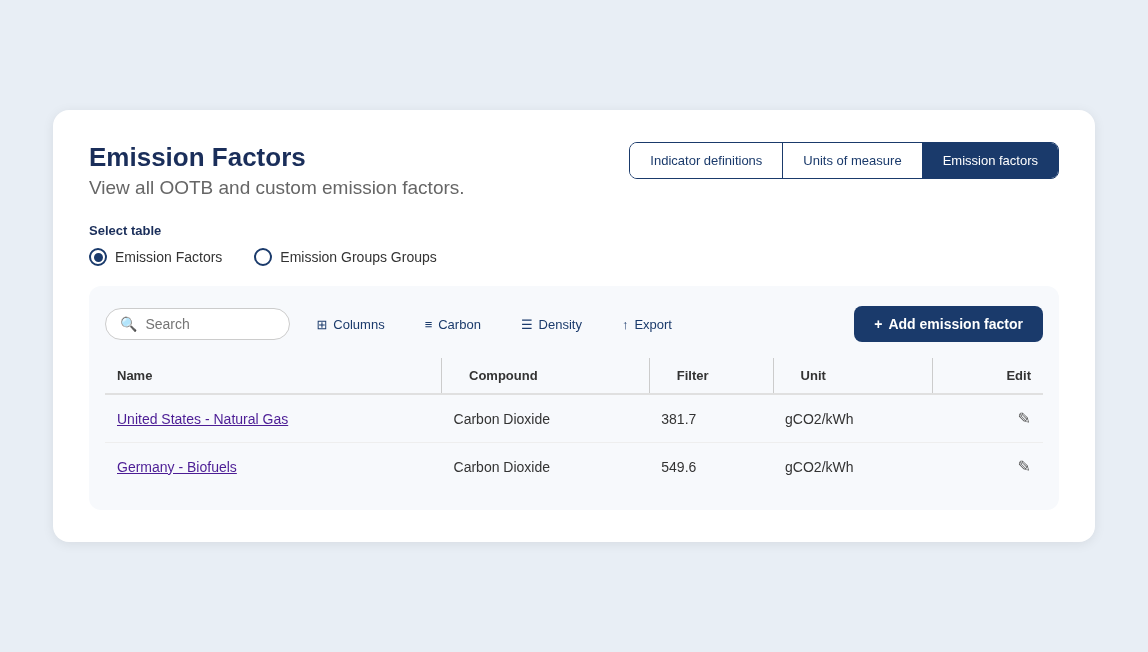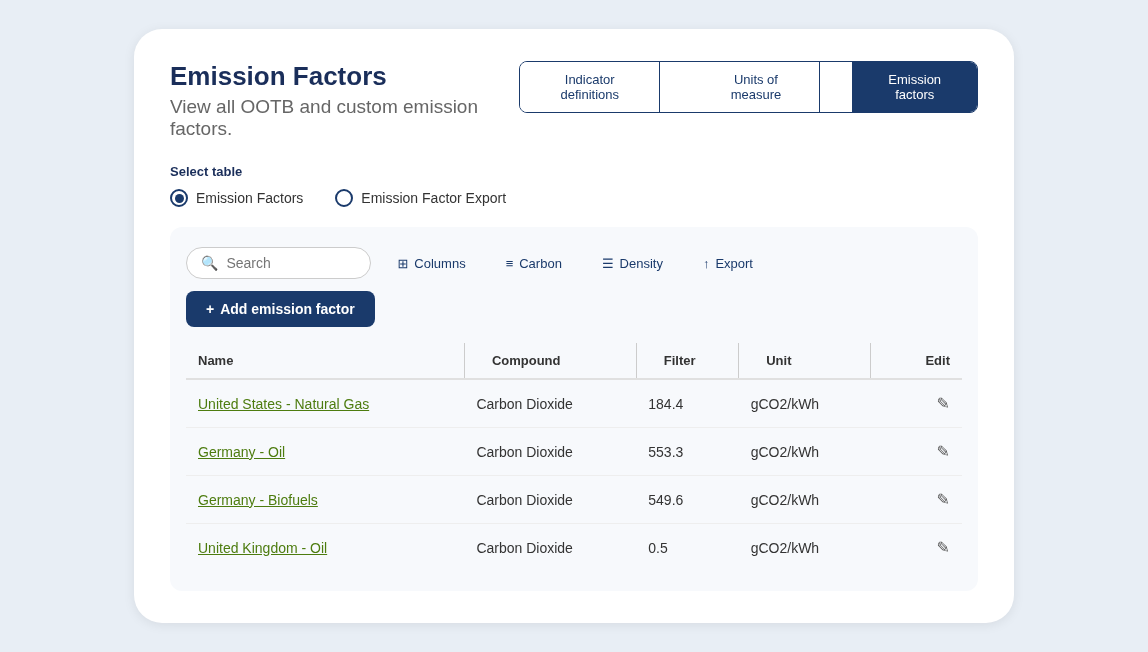--- a/index.html
+++ b/index.html
@@ -7,23 +7,23 @@
       background: #e8eef5;
       font-family: -apple-system, BlinkMacSystemFont, 'Segoe UI', sans-serif;
       display: flex;
       align-items: center;
       justify-content: center;
       min-height: 100vh;
       padding: 20px;
     }
     .card {
       background: #fff;
-      border-radius: 28px;
+      border-radius: 16px;
       padding: 32px 36px;
-      width: 880px;
+      width: 1042px;
       max-width: 100%;
       box-shadow: 0 2px 12px rgba(0,0,0,0.08);
     }
     .header {
       display: flex;
       justify-content: space-between;
       align-items: flex-start;
       margin-bottom: 24px;
     }
     .header-left h1 {
@@ -34,21 +34,20 @@
     }
     .header-left p {
       font-size: 19px;
       color: #666;
     }
     .tab-group {
       display: flex;
       border-radius: 8px;
       overflow: hidden;
       border: 1.5px solid #1a3a6b;
-      gap: 32px;
     }
     .tab-btn {
       padding: 10px 20px;
       font-size: 13px;
       font-weight: 500;
       cursor: pointer;
       border: none;
       background: #fff;
       color: #1a3a6b;
       border-right: 1.5px solid #1a3a6b;
@@ -169,21 +168,21 @@
       padding-left: 27px;
     }
     .data-table td {
       padding: 14px 12px;
       border-bottom: 1px solid #eee;
       color: #333;
       vertical-align: middle;
     }
     .data-table tr:last-child td { border-bottom: none; }
     .data-table .name-cell a {
-      color: #4d7c0f;
+      color: #4c1d95;
       text-decoration: underline;
       cursor: pointer;
     }
     .data-table .edit-cell {
       text-align: right;
       color: #555;
       font-size: 16px;
       cursor: pointer;
     }
   </style>
@@ -205,21 +204,21 @@
 
   <div class="select-table-section">
     <div class="select-table-label">Select table</div>
     <div class="radio-group">
       <label class="radio-item">
         <div class="radio-circle selected"></div>
         <span>Emission Factors</span>
       </label>
       <label class="radio-item">
         <div class="radio-circle"></div>
-        <span>Emission  Factor Export</span>
+        <span>Emission  Groups Groups</span>
       </label>
     </div>
   </div>
 
   <div style="background:#f7f9fc; border-radius:12px; padding:20px 16px;">
     <div class="toolbar">
       <div class="search-box">
         <span class="search-icon-svg">🔍</span>
         <input type="text" placeholder="Search" style="">
       </div>
@@ -255,47 +254,29 @@
           <th class="sep">Unit</th>
           <th class="sep" style="text-align:right;">Edit</th>
         </tr>
       </thead>
       <tbody id="table-body">
       <tr>
       <td class="name-cell">
         <a>United States - Natural Gas</a>
       </td>
       <td>Carbon Dioxide</td>
-      <td>184.4</td>
-      <td>gCO2/kWh</td>
-      <td class="edit-cell">✎</td>
-    </tr>
-          <tr>
-      <td class="name-cell">
-        <a>Germany - Oil</a>
-      </td>
-      <td>Carbon Dioxide</td>
-      <td>553.3</td>
+      <td>381.7</td>
       <td>gCO2/kWh</td>
       <td class="edit-cell">✎</td>
     </tr>
           <tr>
       <td class="name-cell">
         <a>Germany - Biofuels</a>
       </td>
       <td>Carbon Dioxide</td>
       <td>549.6</td>
       <td>gCO2/kWh</td>
       <td class="edit-cell">✎</td>
     </tr>
-          <tr>
-      <td class="name-cell">
-        <a>United Kingdom - Oil</a>
-      </td>
-      <td>Carbon Dioxide</td>
-      <td>0.5</td>
-      <td>gCO2/kWh</td>
-      <td class="edit-cell">✎</td>
-    </tr>
         </tbody>
     </table>
   </div>
 </div>
 
 </body></html>

